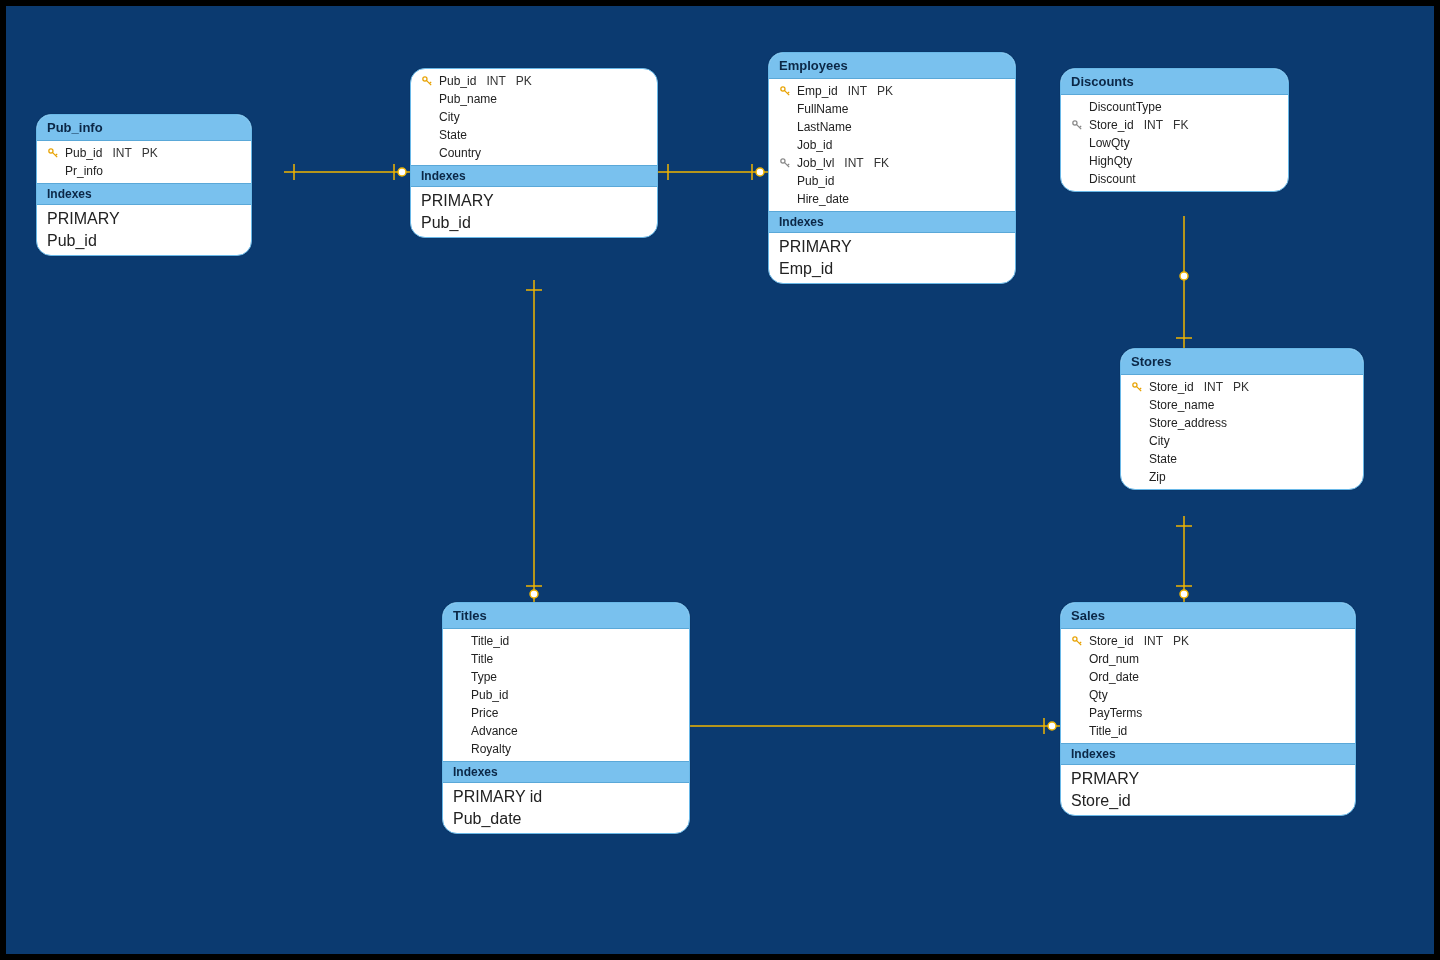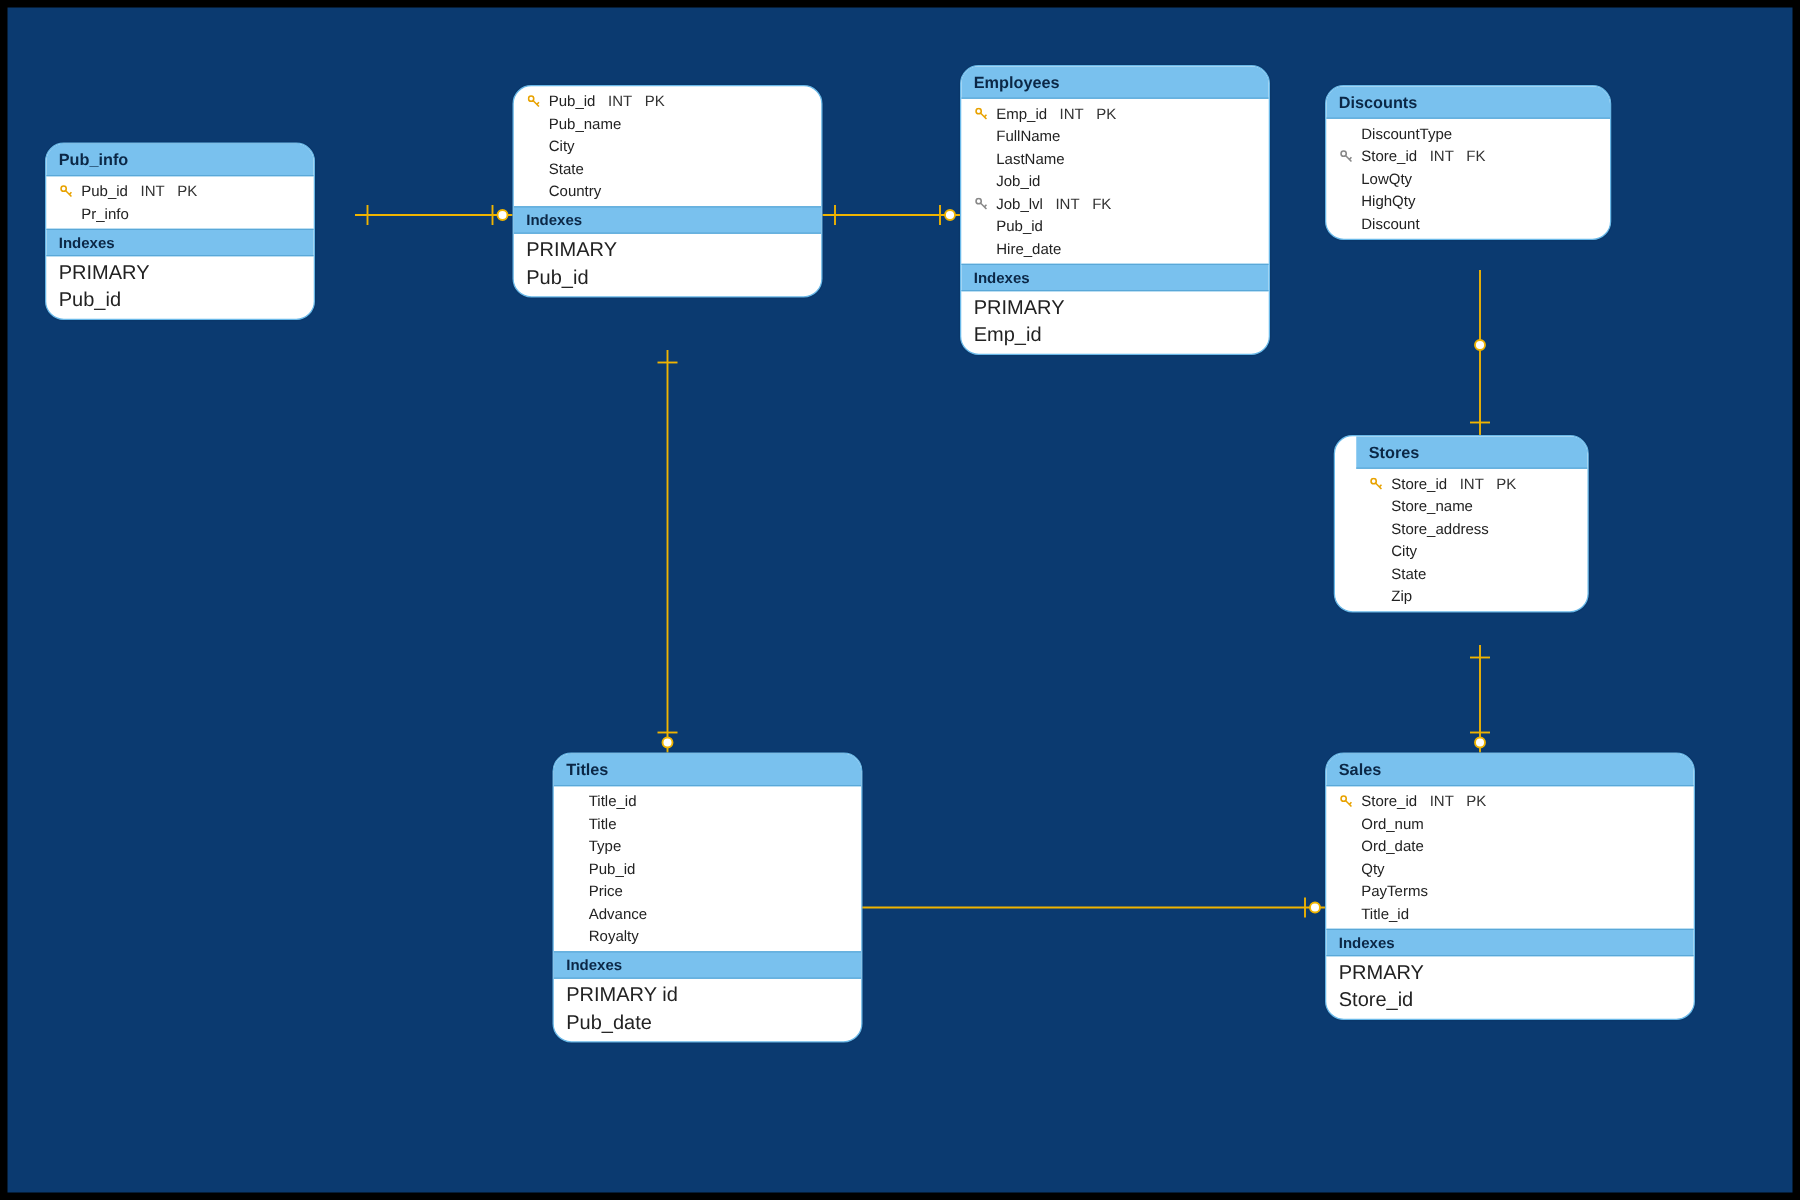--- a/index.html
+++ b/index.html
@@ -299,21 +299,21 @@
           <span class="key"></span>
           <span class="name">HighQty</span>
         </div>
       <div class="row">
           <span class="key"></span>
           <span class="name">Discount</span>
         </div>
     </div>
   </div>
 
-  <div class="entity" style="left:1061px;top:342px;width:204px;padding-left:17px;">
+  <div class="entity" style="left:1114px;top:342px;width:244px;">
     <div class="title">Stores</div>
     <div class="rows">
       <div class="row">
         <span class="key">
             <svg class="key-icon-pk" viewBox="0 0 24 24">
               <circle cx="7" cy="7" r="5" fill="none" stroke="#e8a200" stroke-width="3"></circle>
               <line x1="11" y1="11" x2="22" y2="22" stroke="#e8a200" stroke-width="3"></line>
               <line x1="18" y1="18" x2="22" y2="14" stroke="#e8a200" stroke-width="3"></line>
             </svg>
           </span>

